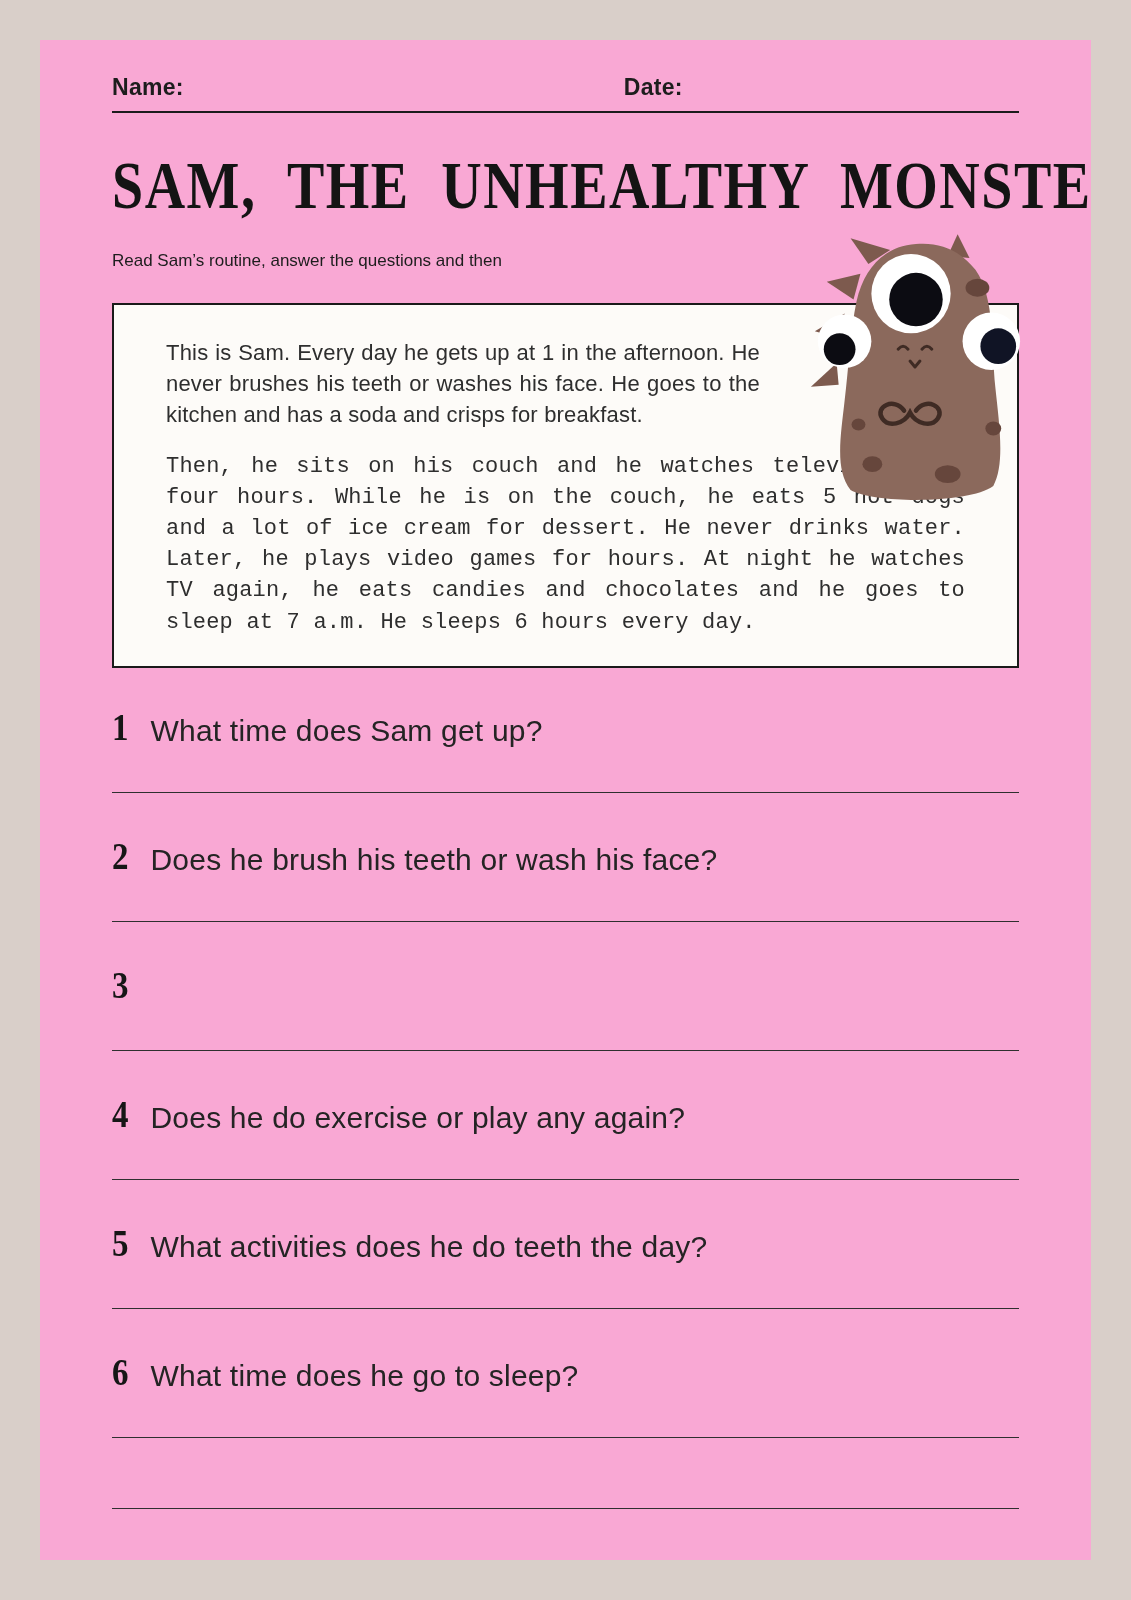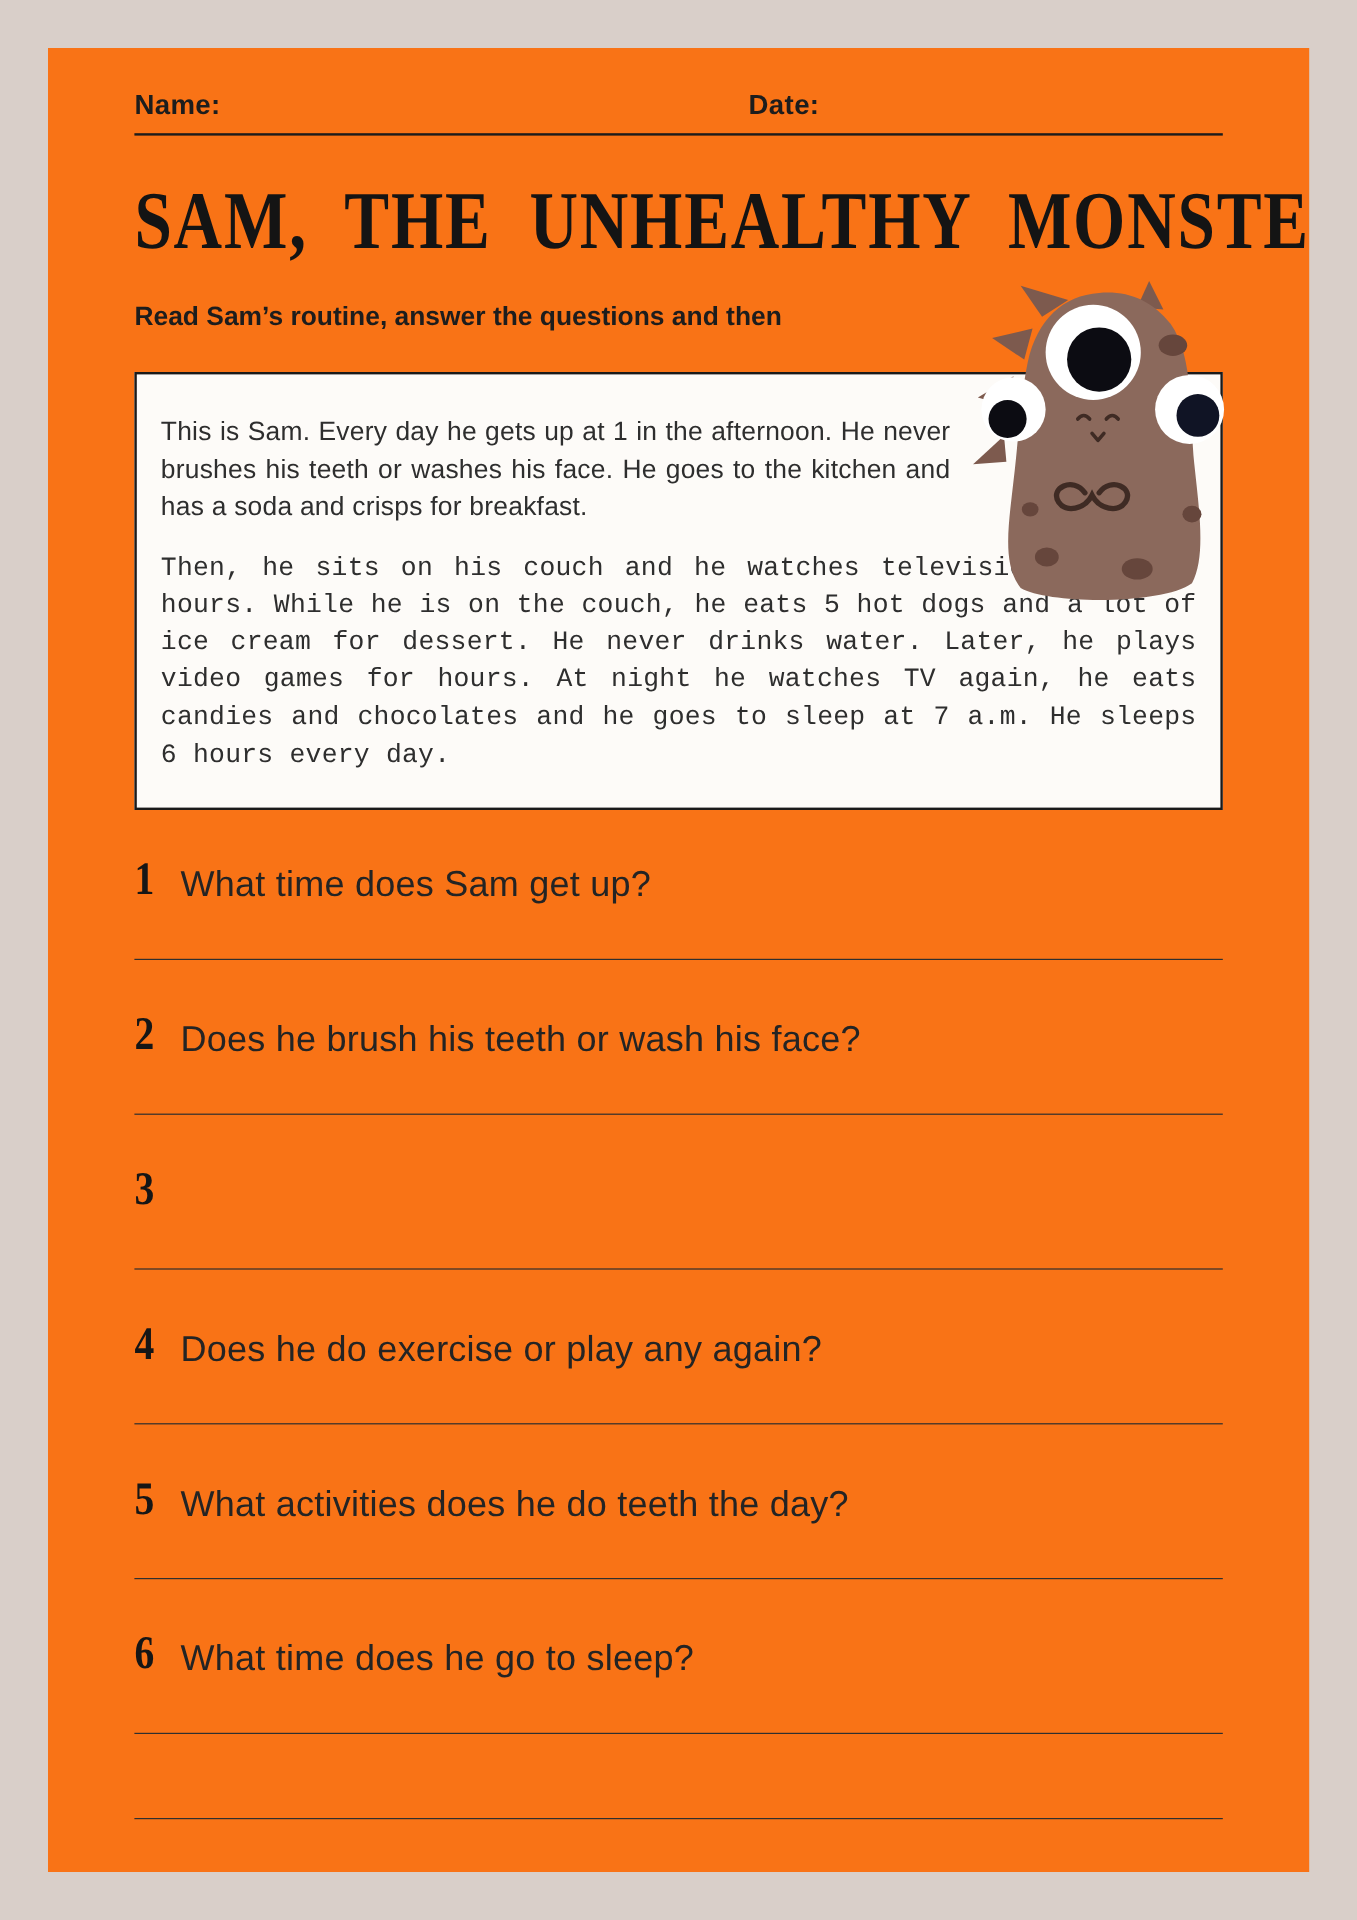--- a/index.html
+++ b/index.html
@@ -5,21 +5,21 @@
   * { margin: 0; padding: 0; box-sizing: border-box; }
   html, body { width: 1131px; height: 1600px; }
   body {
     font-family: "Liberation Sans", sans-serif;
     background: #d9cfc9;
     position: relative;
   }
   .page {
     position: absolute;
     left: 40px; top: 40px; right: 40px; bottom: 40px;
-    background: #f97316;
+    background: #f9a8d4;
     overflow: hidden;
   }
   
   .header-row {
     margin: 34px 72px 0;
     display: flex;
     align-items: flex-end;
     border-bottom: 2px solid #1c1c1c;
     padding-bottom: 10px;
   }
@@ -46,31 +46,31 @@
     letter-spacing: 1.5px;
     word-spacing: 16px;
     white-space: nowrap;
     color: #141414;
     transform: scale(1.0, 1.22);
     transform-origin: left center;
   }
   
   .instructions {
     margin: 22px 72px 0;
-    font-size: 22px;
-    font-weight: 700;
+    font-size: 17px;
+    font-weight: 400;
     line-height: 1.4;
     color: #1d1d1d;
   }
   .instructions span { display: block; }
   
   .passage-box {
     margin: 30px 72px 0;
     border: 2px solid #1a1a1a;
-    padding: 32px 20px 28px;
+    padding: 32px 52px 28px;
     background: #fdfbf8;
     position: relative;
     z-index: 1;
   }
   .para {
     font-size: 22px;
     line-height: 1.42;
     color: #2e2e2e;
     text-align: justify;
     letter-spacing: 0.2px;

